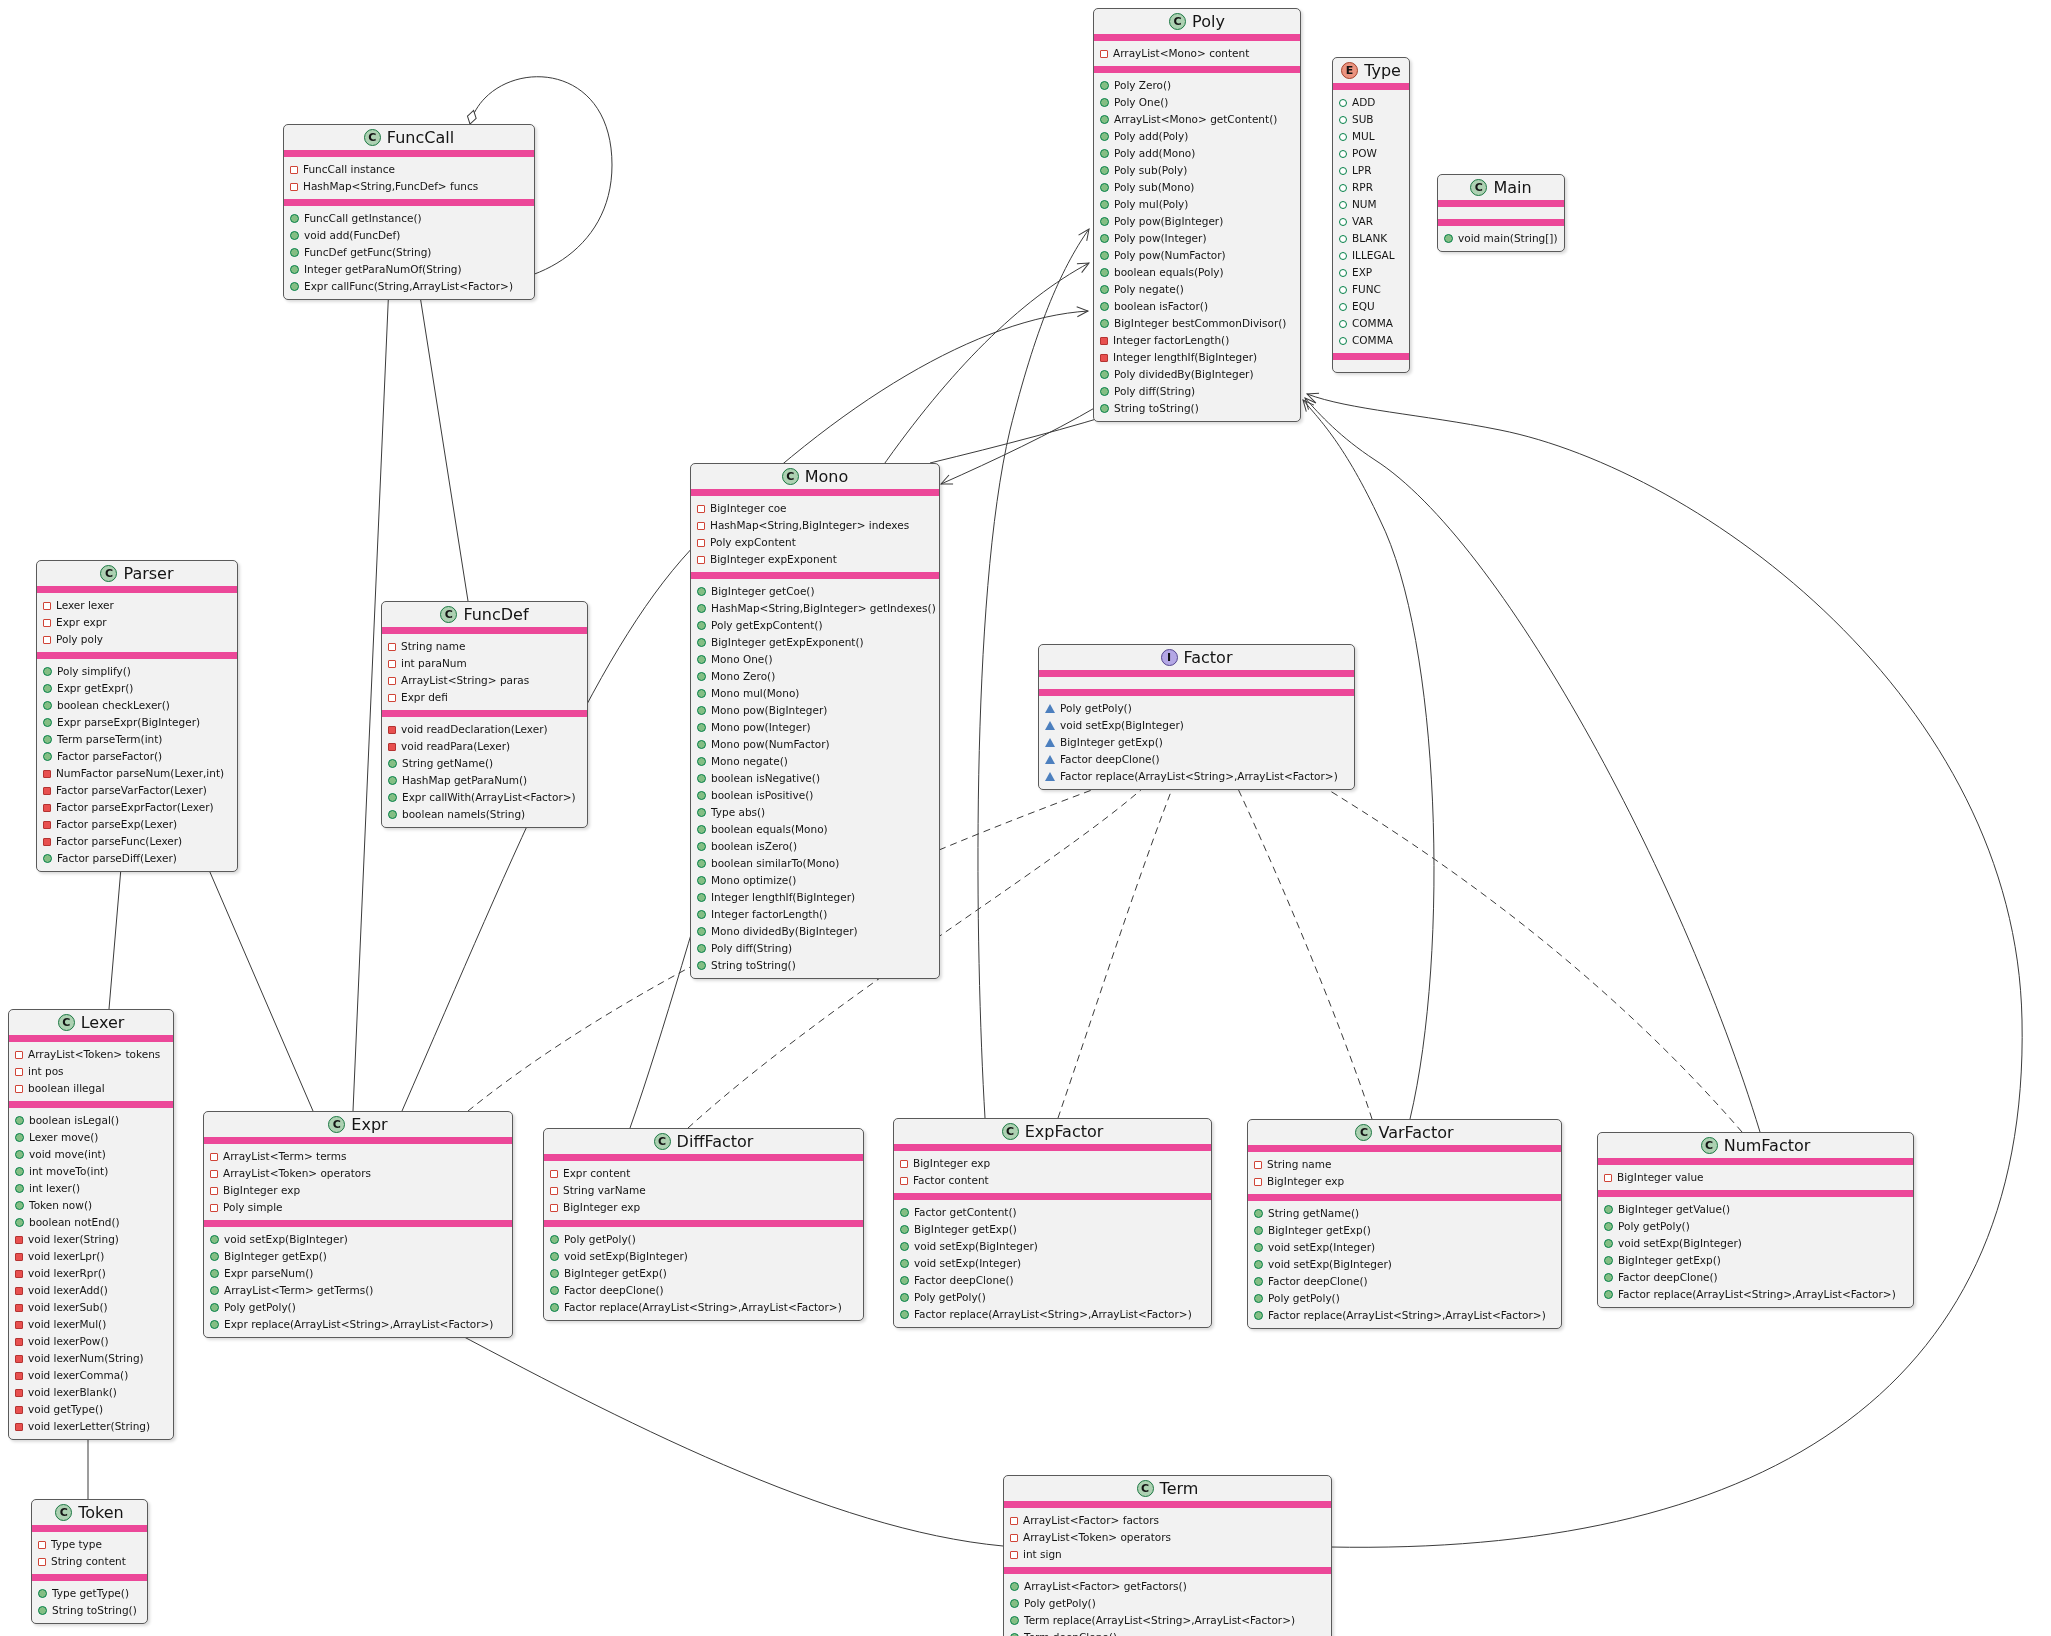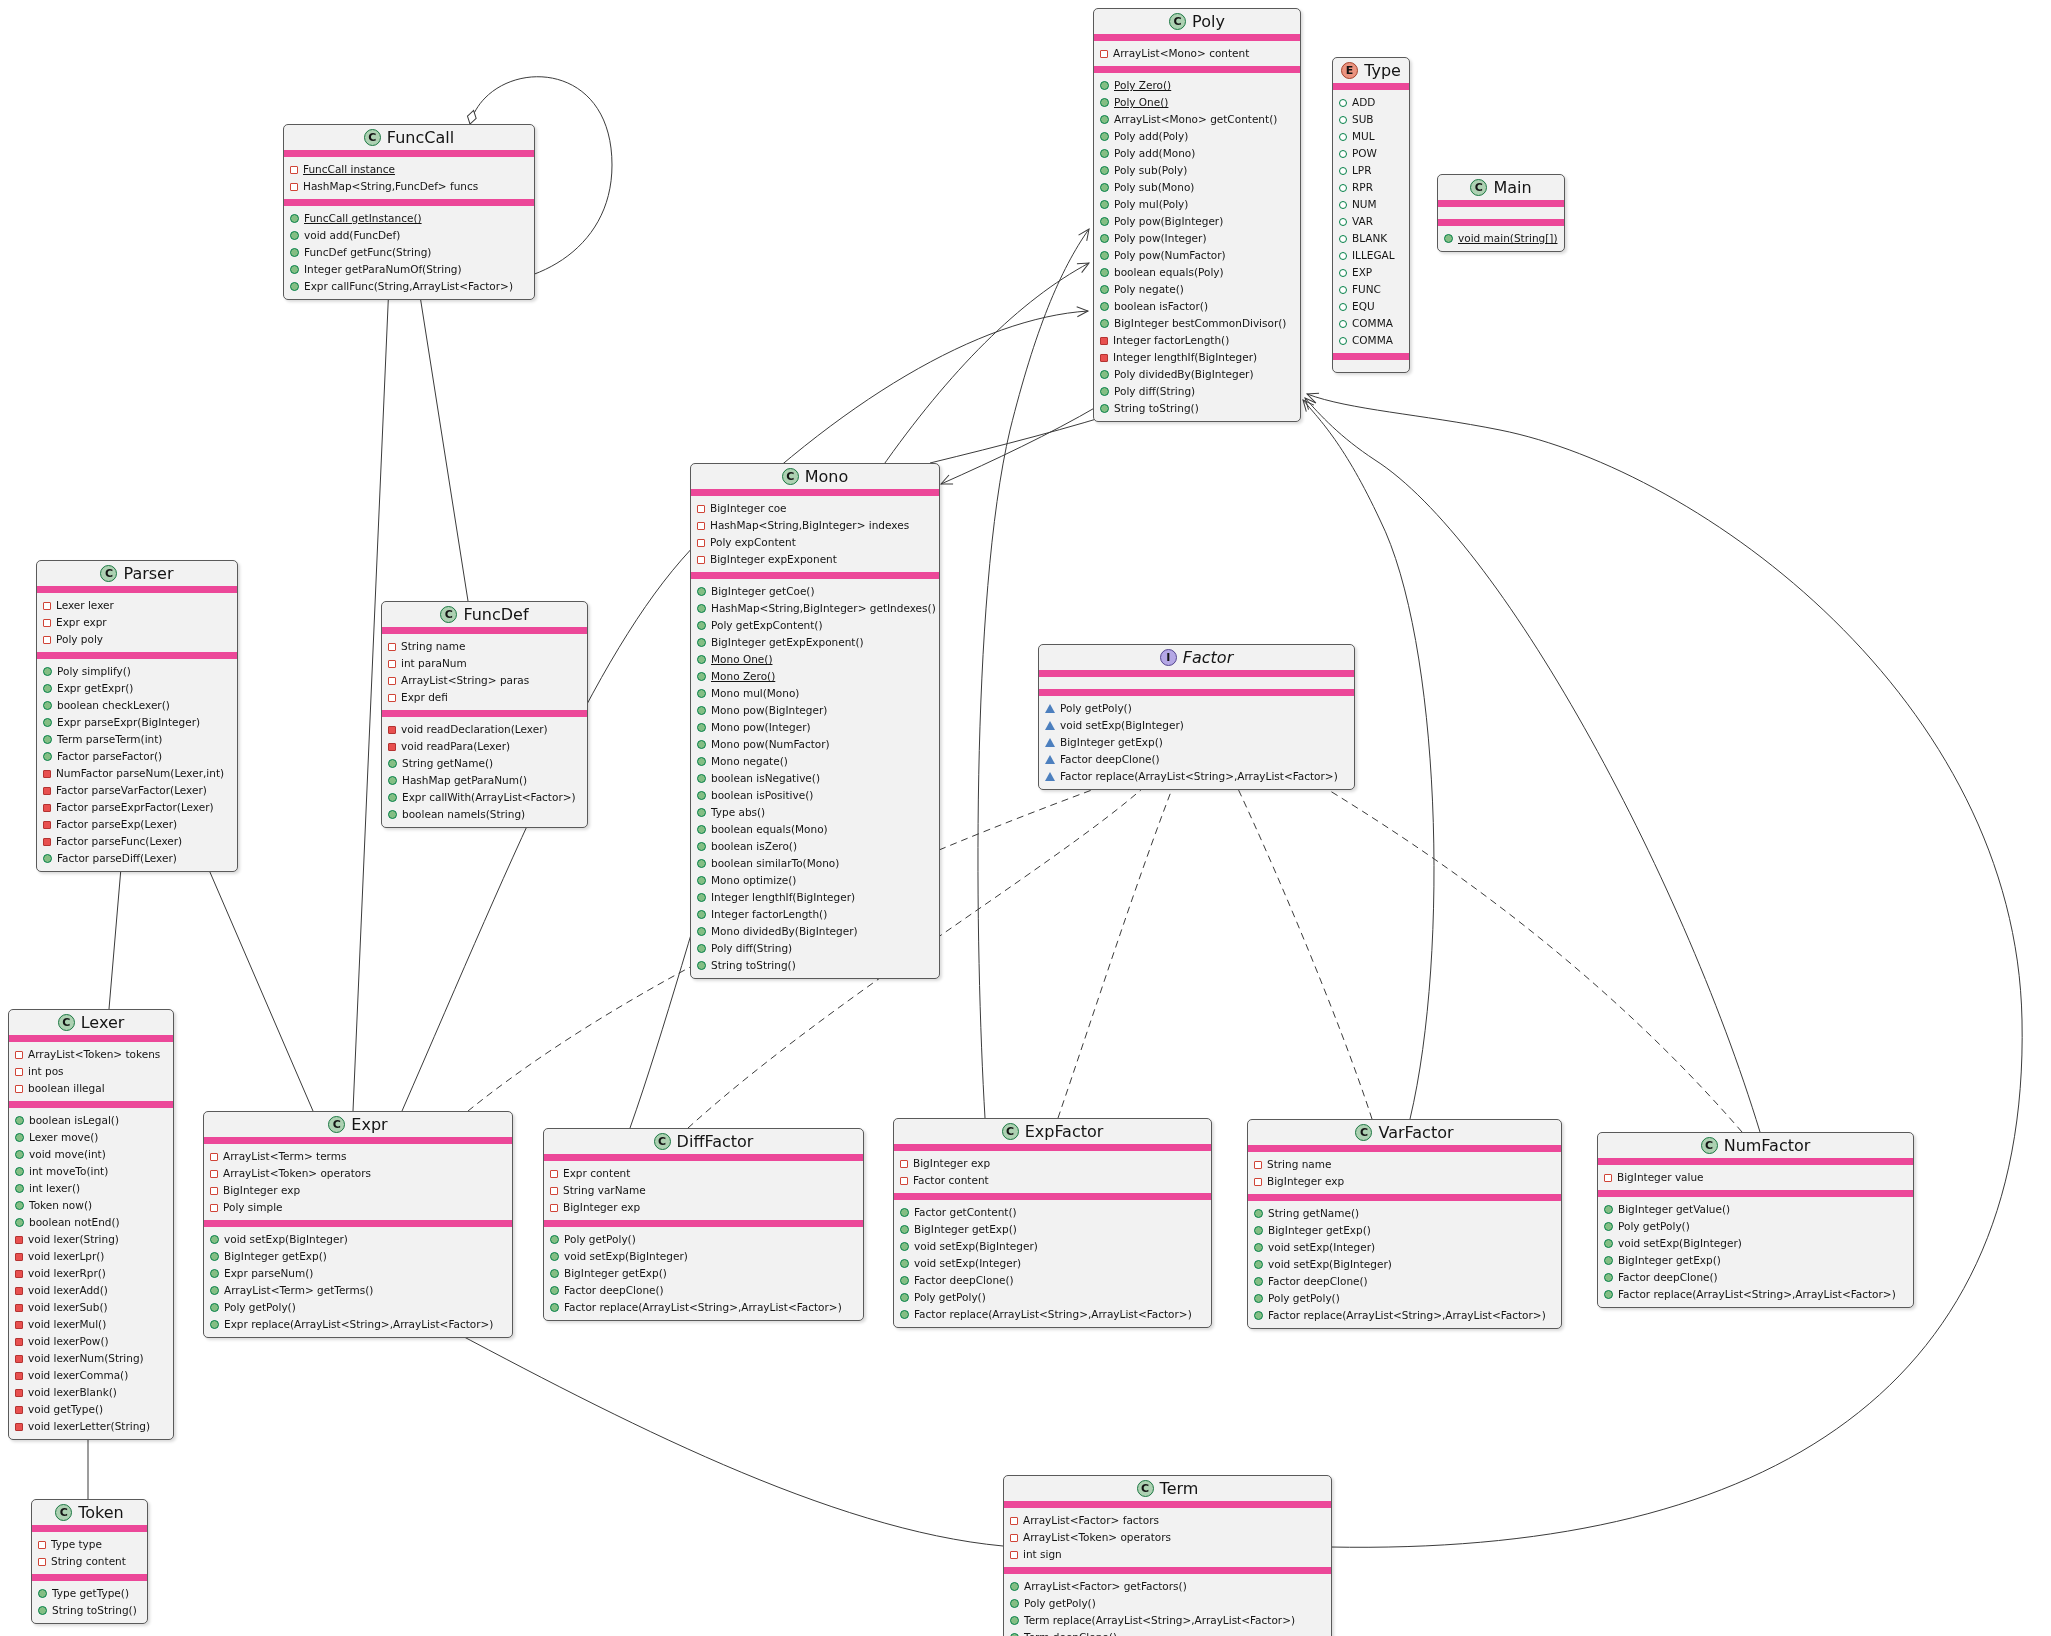--- a/index.html
+++ b/index.html
@@ -8,25 +8,25 @@
   #edges{position:absolute;left:0;top:0;z-index:0;}
   .uml-class{position:absolute;z-index:1;background:#F2F2F2;border:1px solid #5a5a5a;
              border-radius:5px;box-shadow:2px 2px 3px rgba(0,0,0,.14);overflow:hidden;}
   .hdr{display:flex;justify-content:center;align-items:center;gap:6px;height:25px;padding:0 6px;}
   .badge{width:17px;height:17px;border-radius:50%;display:flex;align-items:center;justify-content:center;
          font-size:11px;font-weight:bold;box-sizing:border-box;flex:0 0 auto;}
   .kind-class{background:#ADD1B2;border:1px solid #1B7742;}
   .kind-enum{background:#EB937F;border:1px solid #A3422B;}
   .kind-interface{background:#B4A7E5;border:1px solid #54468E;}
   .title{font-size:16px;}
-  .title-i{font-style:italic;}
+  .title-i{}
   .sec{border-top:7px solid #ec4899;padding:4px 0;min-height:4px;}
   .mrow{display:flex;align-items:center;height:17px;line-height:17px;padding:0 6px;white-space:nowrap;}
   .mtx{font-size:10.5px;}
-  .us{text-decoration:underline;}
+  .us{}
   .ic{display:inline-block;box-sizing:border-box;margin-right:5px;flex:0 0 auto;}
   .ic.public-method{width:9px;height:9px;border-radius:50%;background:#84BE84;border:1px solid #038048;}
   .ic.private-method{width:8px;height:8px;background:#E8504F;border:1px solid #B43331;border-radius:1px;}
   .ic.private-field{width:8px;height:8px;background:#fff;border:1.5px solid #D04437;border-radius:1px;}
   .ic.enum-constant{width:8px;height:8px;border-radius:50%;background:#fff;border:1.5px solid #038048;}
   .ic.abstract-method{width:0;height:0;border-left:5px solid transparent;border-right:5px solid transparent;
                       border-bottom:9px solid #4C7FBE;background:none;}
 </style>
 </head>
 <body>

